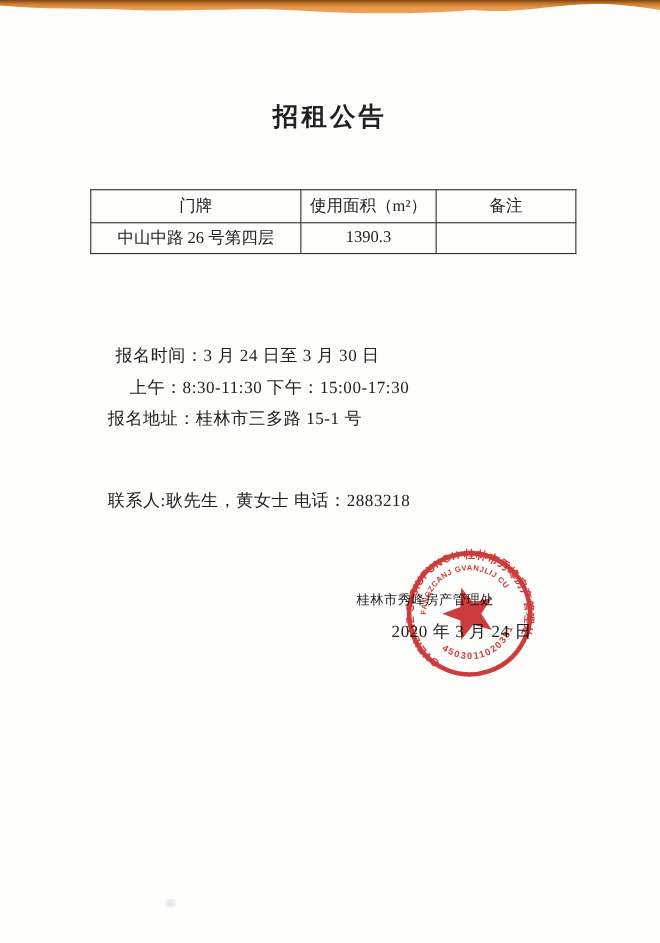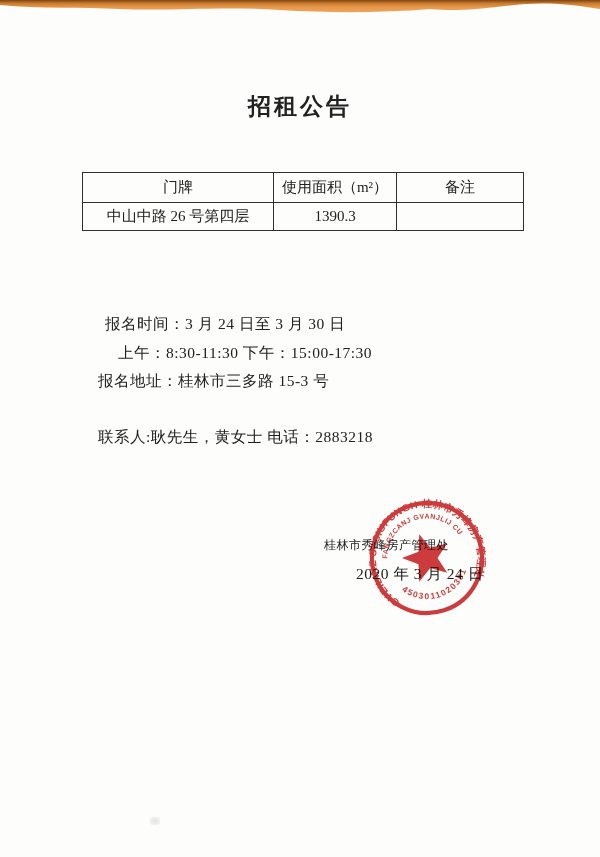--- a/index.html
+++ b/index.html
@@ -43,21 +43,21 @@
   .col-note{width:127px;}
 
   .detail-line{
     position:absolute;font-size:15.5px;letter-spacing:0.5px;
     white-space:nowrap;line-height:1.2;
   }
   .dl-0{top:315px;left:105px;}
   .dl-1{top:344px;left:118px;}
   .dl-2{top:372px;left:98px;}
   .dl-3{top:400px;left:170px;}
-  .dl-4{top:428px;left:98px;}
+  .dl-4{top:447px;left:98px;}
 
   .sig-org{
     position:absolute;top:537px;left:324px;
     font-size:12px;letter-spacing:0.5px;white-space:nowrap;
   }
   .sig-date{
     position:absolute;top:564px;left:356px;
     font-size:15.5px;letter-spacing:0.5px;white-space:nowrap;
   }
 
@@ -116,21 +116,21 @@
       <tr>
         <td>中山中路 26 号第四层</td>
         <td>1390.3</td>
         <td></td>
       </tr>
     </tbody>
   </table>
 
   <div class="detail-line dl-0">报名时间：3 月 24 日至 3 月 30 日</div>
   <div class="detail-line dl-1">上午：8:30-11:30 下午：15:00-17:30</div>
-  <div class="detail-line dl-2">报名地址：桂林市三多路 15-3 号</div>
+  <div class="detail-line dl-2">报名地址：桂林市三多路 15-1 号</div>
   <div class="detail-line dl-4">联系人:耿先生，黄女士 电话：2883218</div>
 
   <div class="sig-org">桂林市秀峰房产管理处</div>
   <div class="sig-date">2020 年 3 月 24 日</div>
 
   <svg class="seal" viewBox="-71 -71 142 142" aria-hidden="true">
     <g transform="rotate(-18)">
       <circle cx="0" cy="0" r="55" fill="none" stroke="#c92121" stroke-width="4.2"></circle>
       <polygon fill="#c92121" points="0,-25 6.2,-8.5 23.8,-7.7 10,3.2 14.7,20.2 0,10.5 -14.7,20.2 -10,3.2 -23.8,-7.7 -6.2,-8.5"></polygon>
       <defs>

